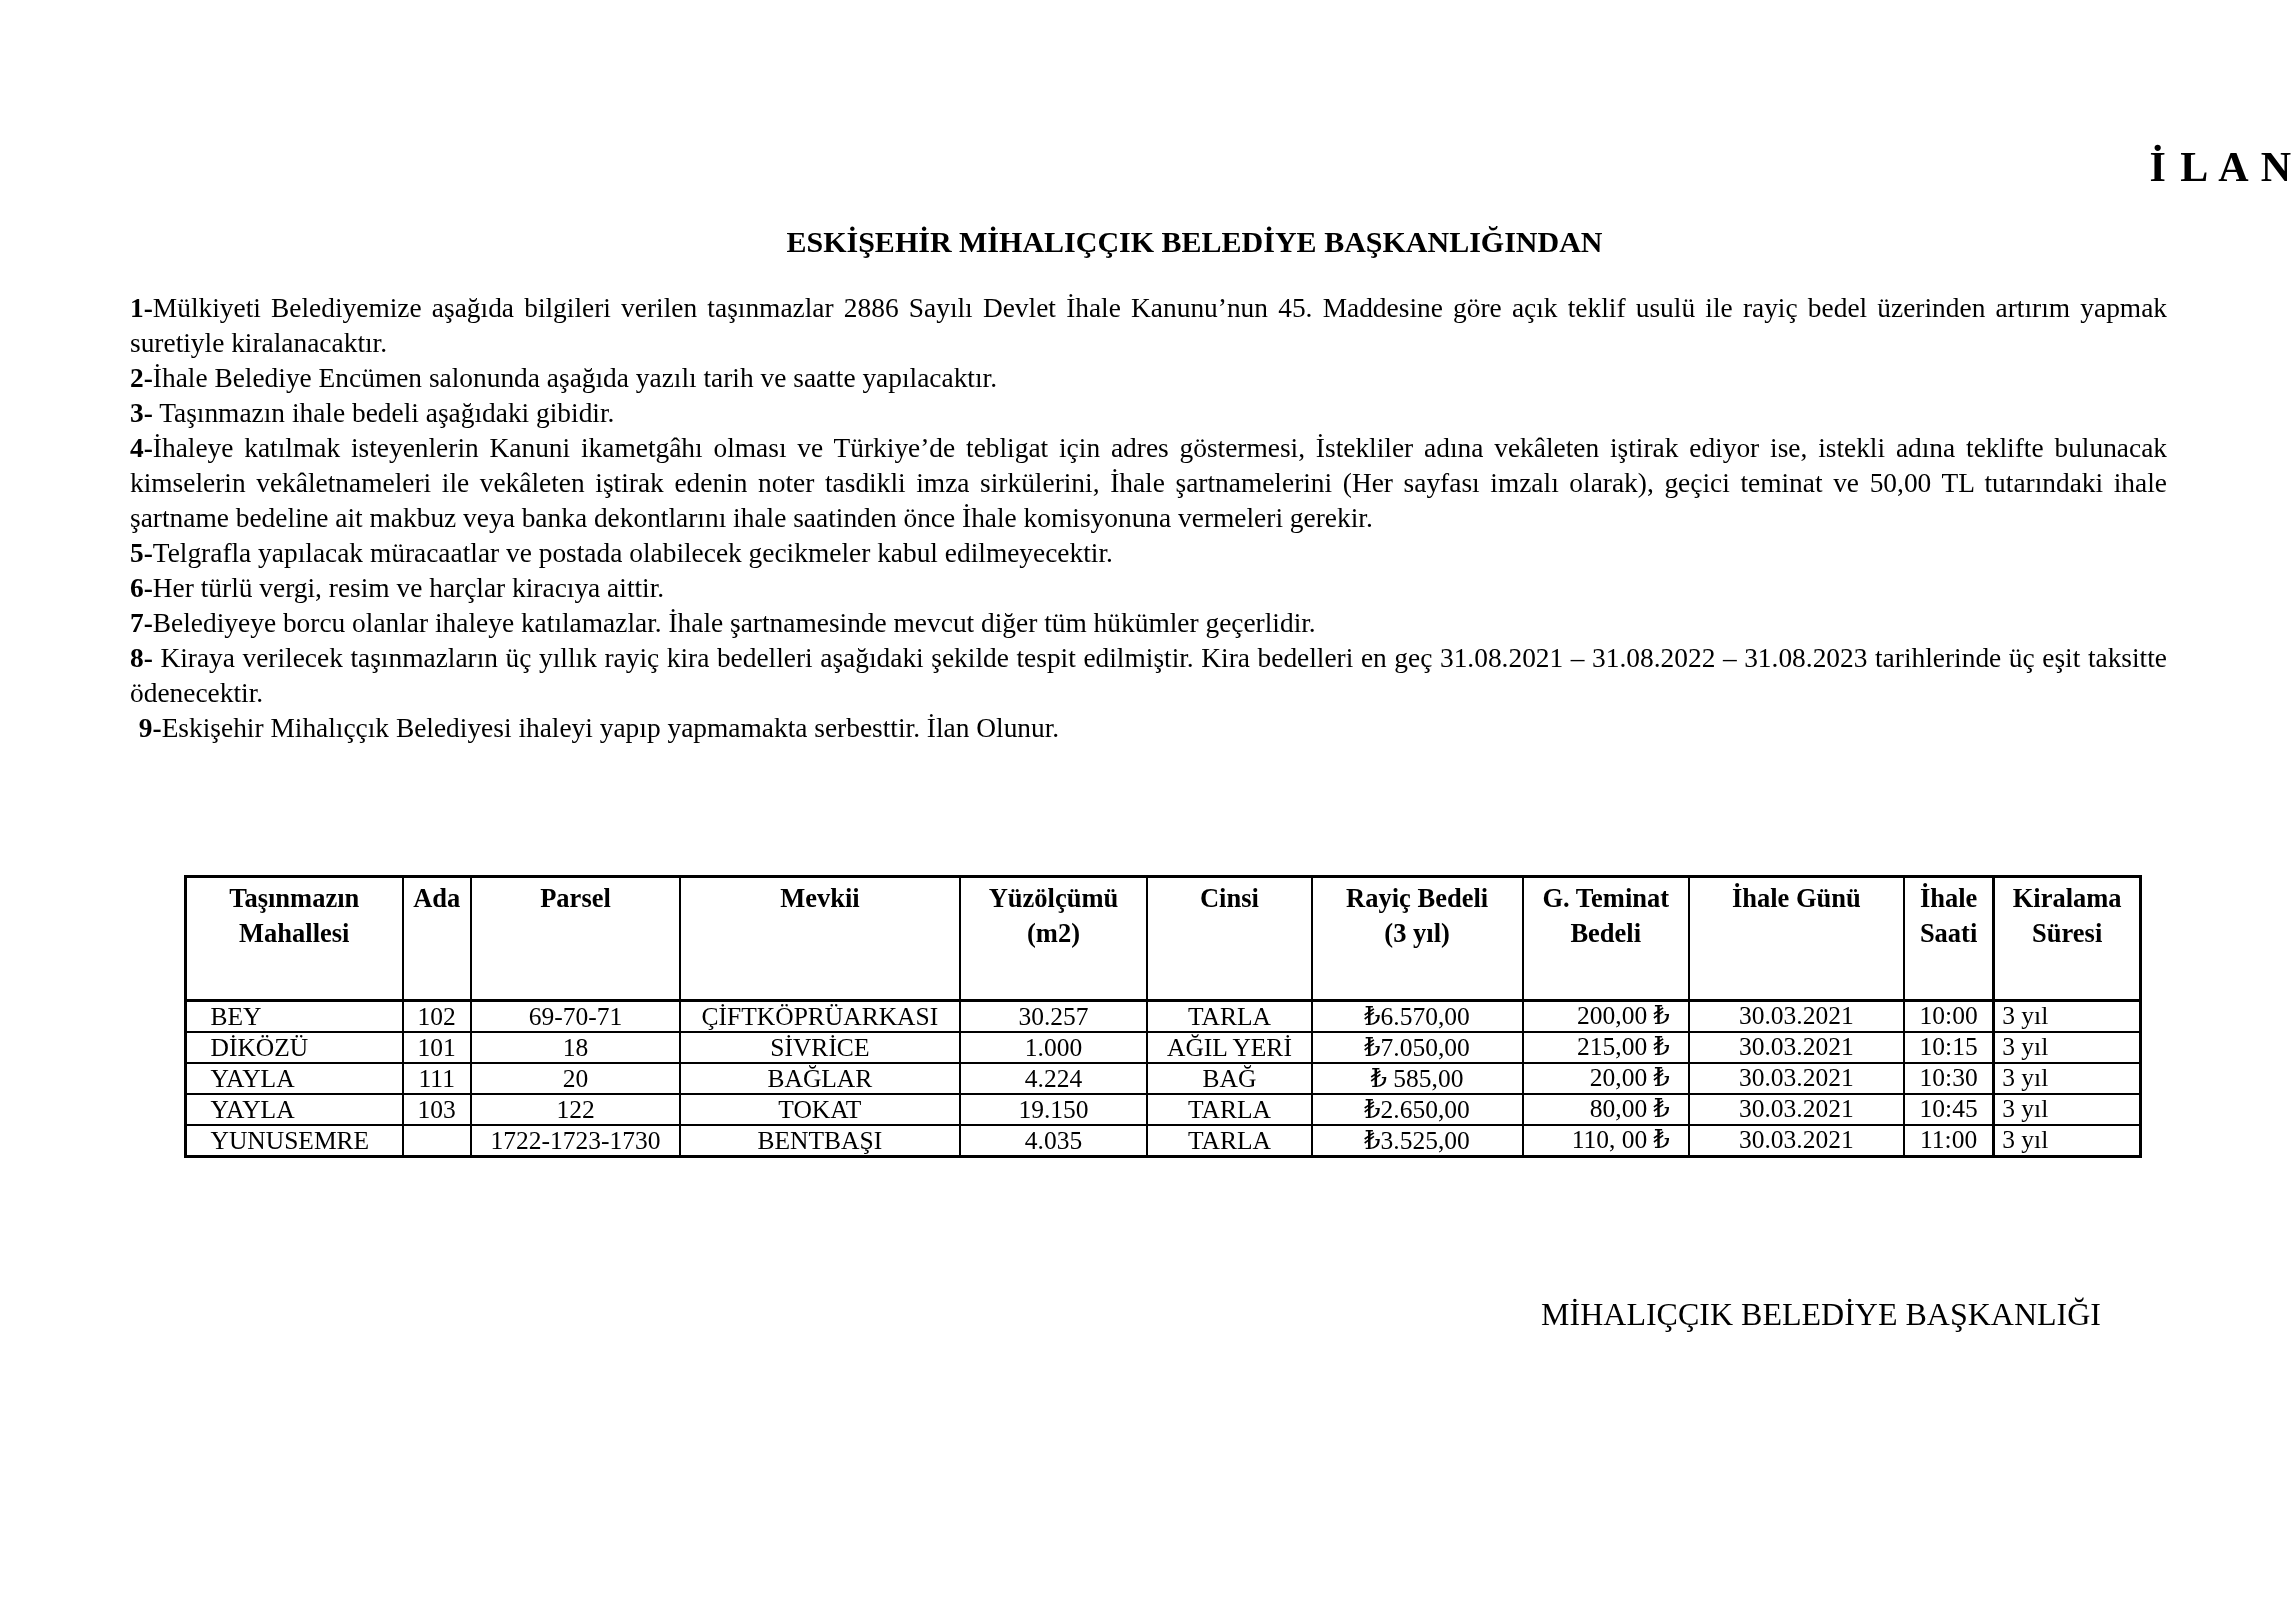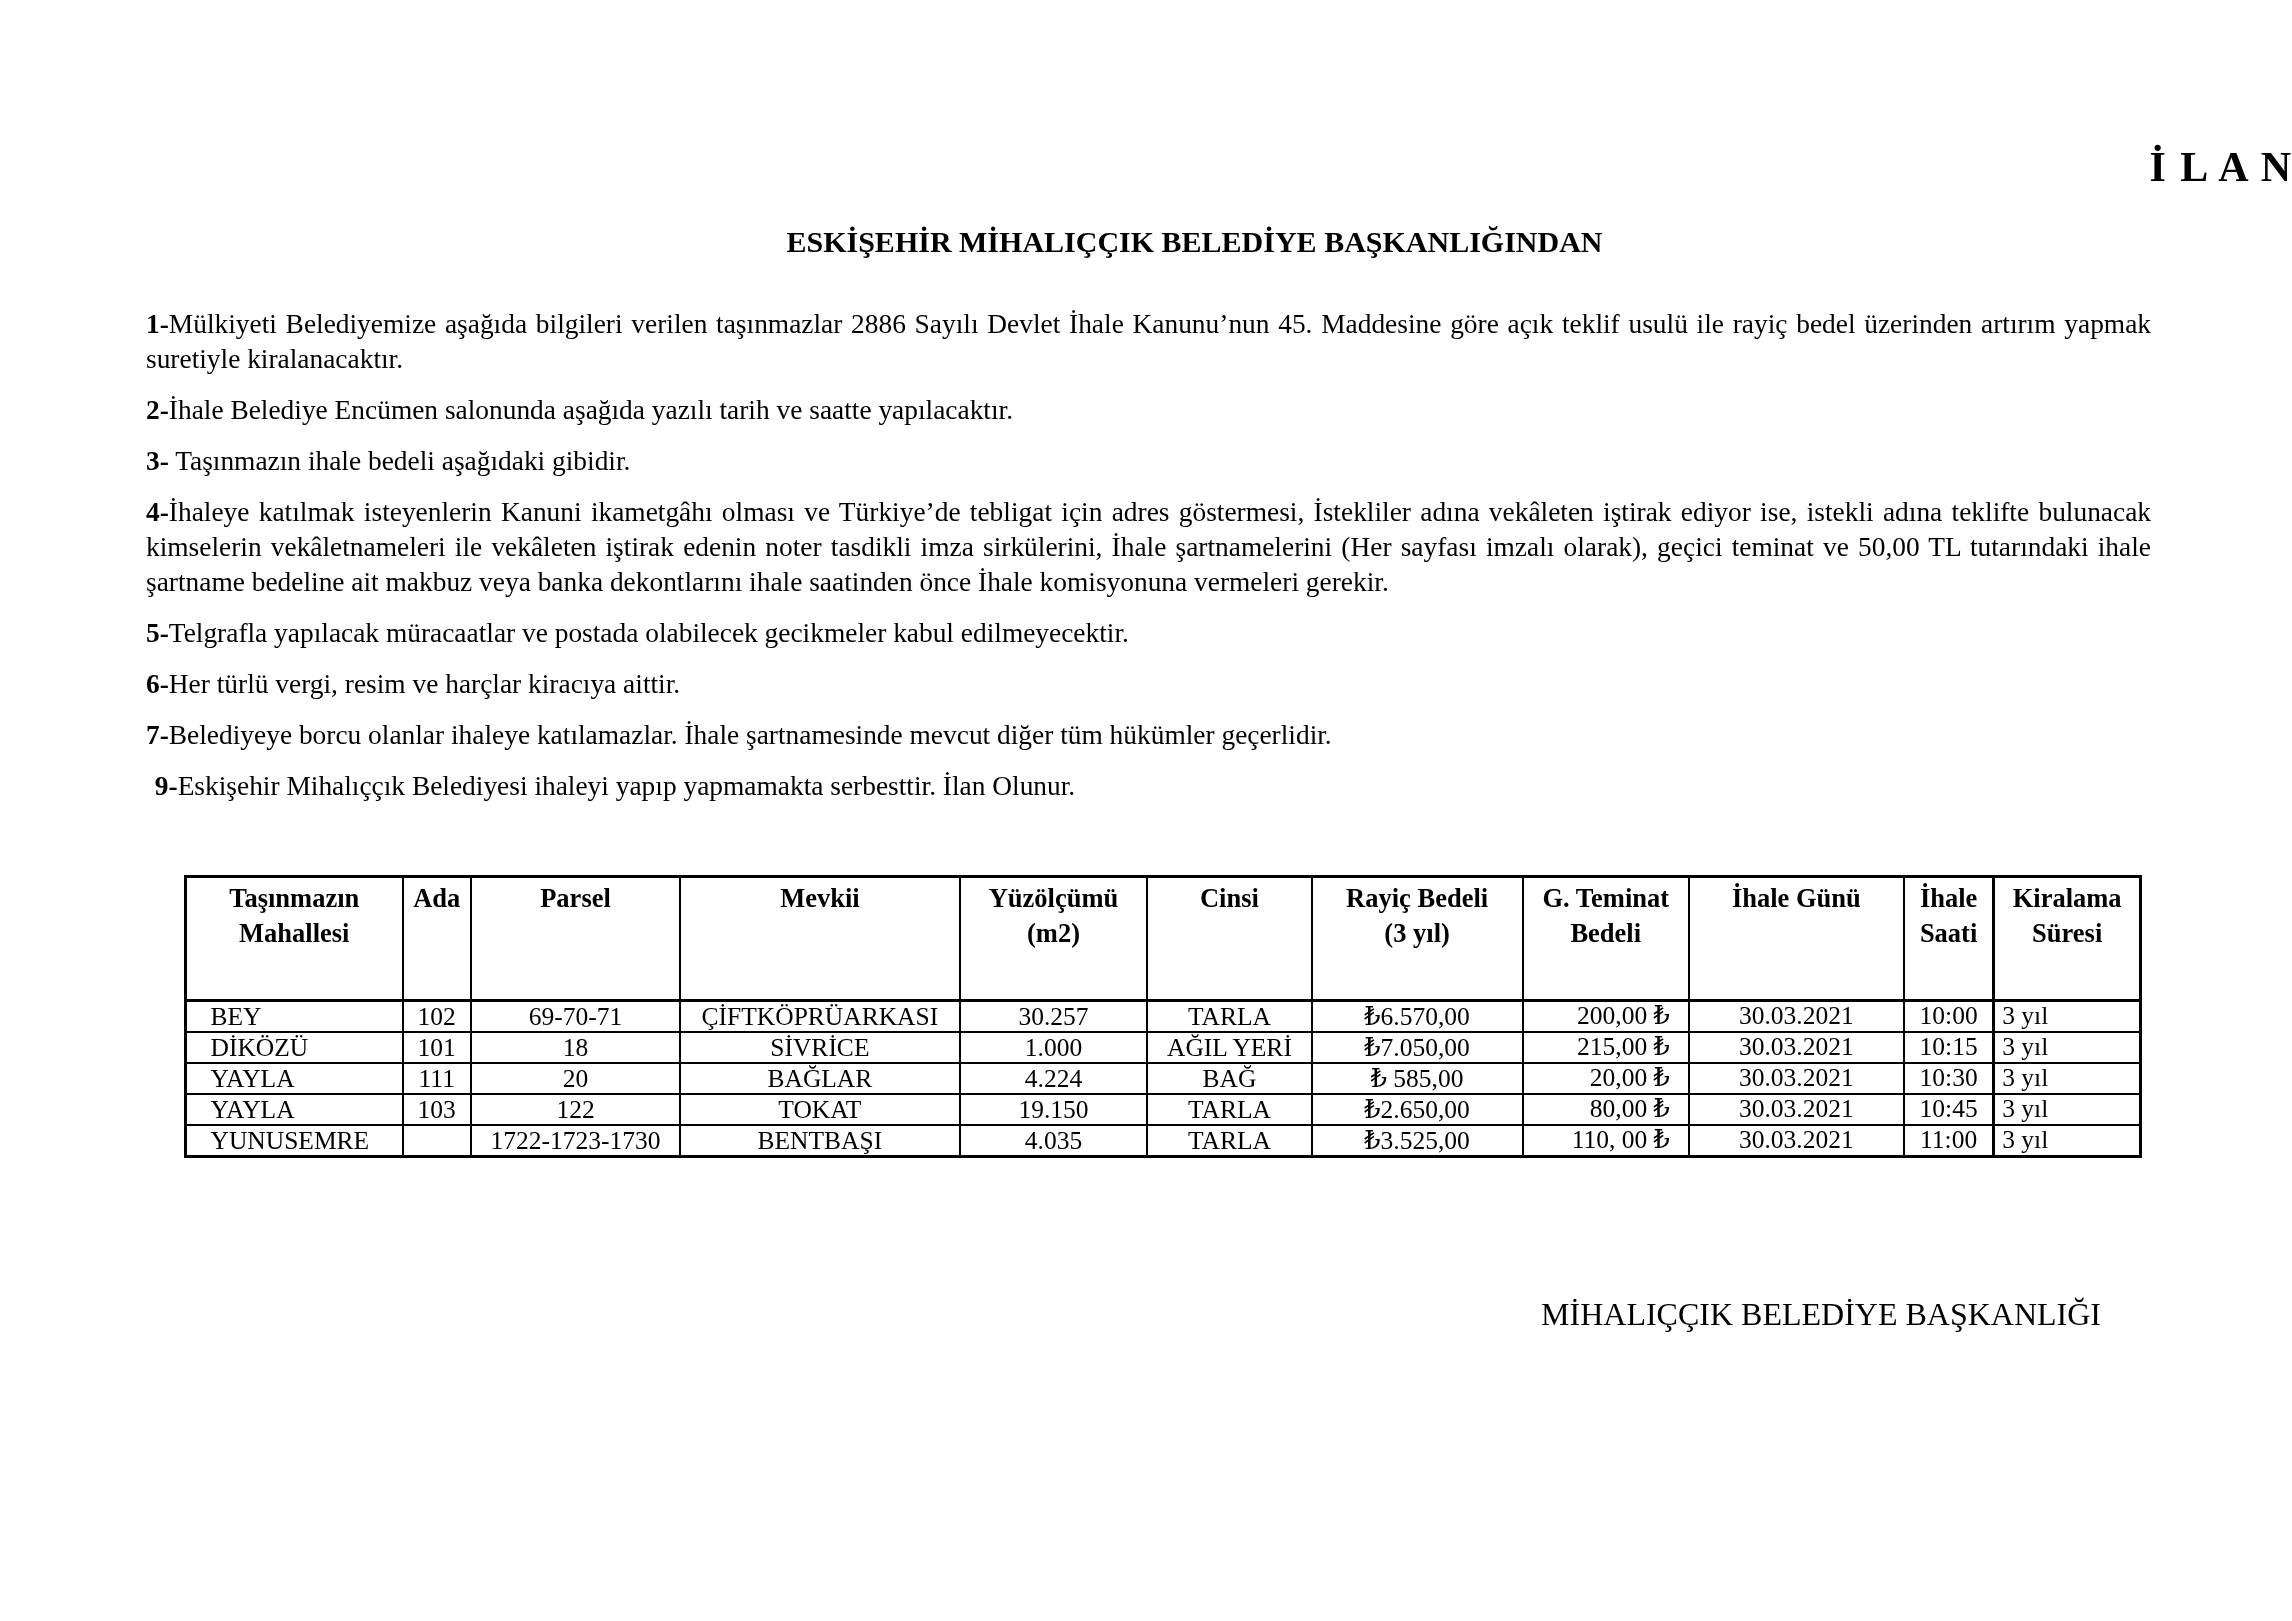--- a/index.html
+++ b/index.html
@@ -37,21 +37,21 @@
   .notice-block {
     position: absolute;
     top: 291px;
     left: 130px;
     width: 2037px;
     font-size: 27.4px;
     line-height: 35px;
     text-align: justify;
   }
   .notice-block p {
-    margin: 16px;
+    margin: 0;
     padding: 0;
   }
   .notice-block p.indented {
     padding-left: 8.8px;
   }
   .notice-block b {
     font-weight: bold;
   }
   table.announcement {
     position: absolute;
@@ -113,20 +113,21 @@
 <div class="page-subtitle">ESKİŞEHİR MİHALIÇÇIK BELEDİYE BAŞKANLIĞINDAN</div>
 
 <div class="notice-block">
   <p><b>1-</b><span>Mülkiyeti Belediyemize aşağıda bilgileri verilen taşınmazlar 2886 Sayılı Devlet İhale Kanunu’nun 45. Maddesine göre açık teklif usulü ile rayiç bedel üzerinden artırım yapmak suretiyle kiralanacaktır.</span></p>
   <p><b>2-</b><span>İhale Belediye Encümen salonunda aşağıda yazılı tarih ve saatte yapılacaktır.</span></p>
   <p><b>3-</b><span> Taşınmazın ihale bedeli aşağıdaki gibidir.</span></p>
   <p><b>4-</b><span>İhaleye katılmak isteyenlerin Kanuni ikametgâhı olması ve Türkiye’de tebligat için adres göstermesi, İstekliler adına vekâleten iştirak ediyor ise, istekli adına teklifte bulunacak kimselerin vekâletnameleri ile vekâleten iştirak edenin noter tasdikli imza sirkülerini, İhale şartnamelerini (Her sayfası imzalı olarak), geçici teminat  ve 50,00 TL tutarındaki ihale şartname bedeline ait makbuz veya banka dekontlarını  ihale saatinden önce İhale komisyonuna vermeleri gerekir.</span></p>
   <p><b>5-</b><span>Telgrafla yapılacak müracaatlar ve postada olabilecek gecikmeler kabul edilmeyecektir.</span></p>
   <p><b>6-</b><span>Her türlü vergi, resim ve harçlar kiracıya aittir.</span></p>
   <p><b>7-</b><span>Belediyeye borcu olanlar ihaleye katılamazlar. İhale şartnamesinde mevcut diğer tüm hükümler geçerlidir.</span></p>
+  <p><b>8-</b><span> Kiraya verilecek taşınmazların üç yıllık rayiç kira bedelleri aşağıdaki şekilde tespit edilmiştir. Kira bedelleri en geç 31.08.2021 – 31.08.2022 – 31.08.2023 tarihlerinde üç eşit taksitte ödenecektir.</span></p>
   <p class="indented"><b>9-</b><span>Eskişehir Mihalıççık Belediyesi ihaleyi yapıp yapmamakta serbesttir. İlan Olunur.</span></p>
 </div>
 
 <table class="announcement">
   <colgroup>
     <col style="width:11.1%">
       <col style="width:3.5%">
       <col style="width:10.7%">
       <col style="width:14.3%">
     <col style="width:9.6%">

